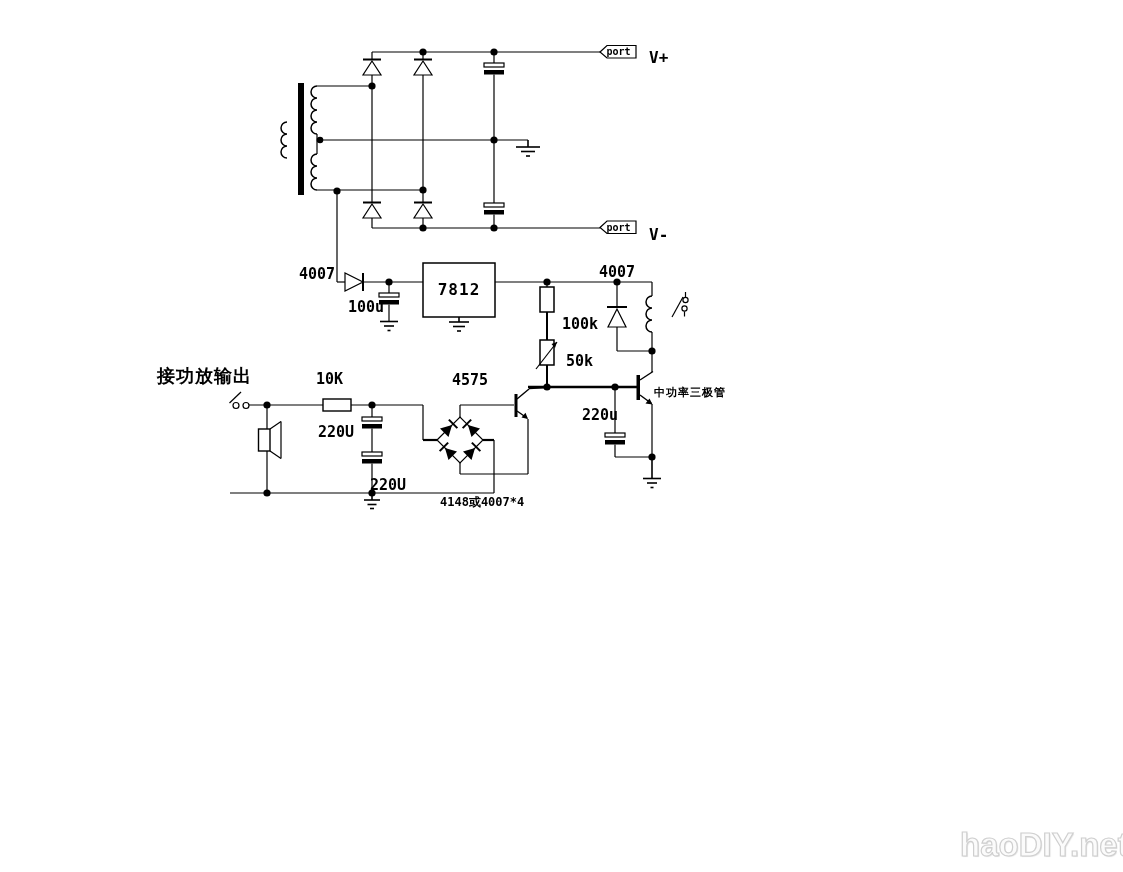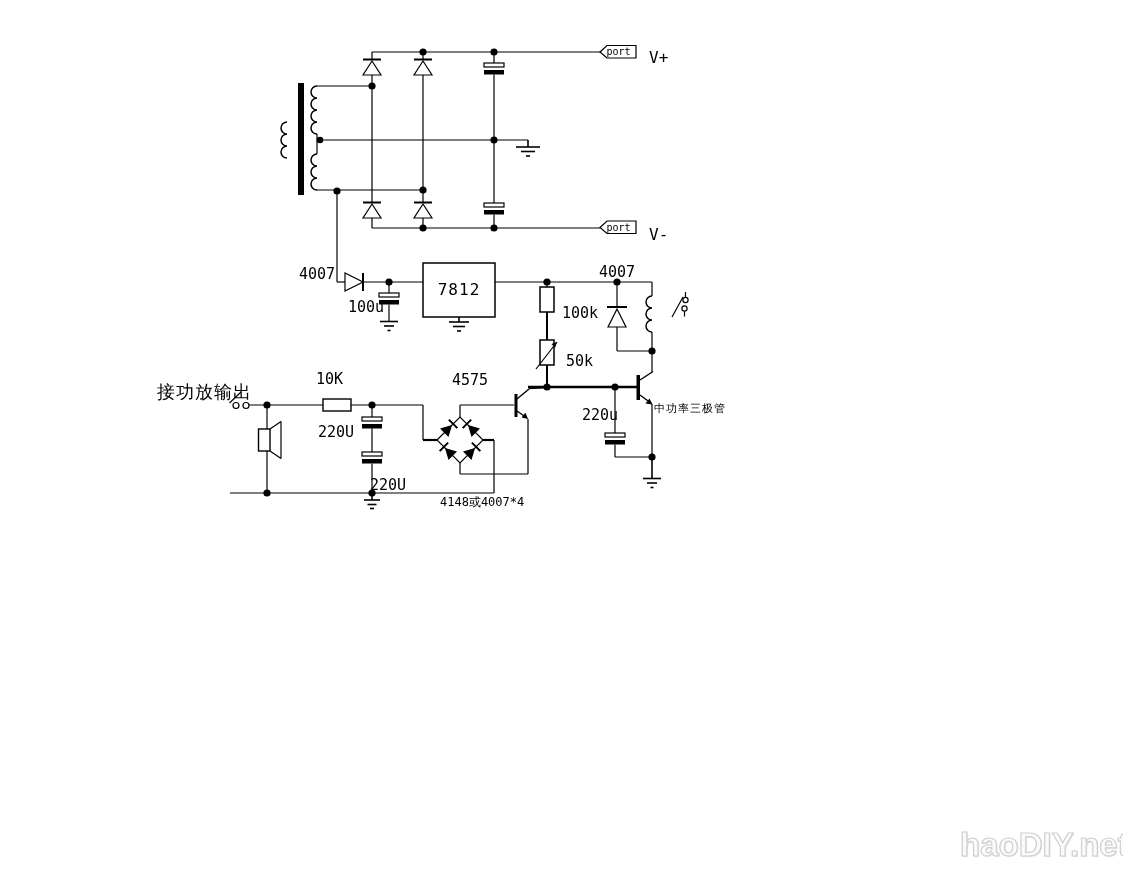--- a/index.html
+++ b/index.html
@@ -11,26 +11,26 @@
     overflow:hidden;
   }
   #schematic-svg{position:absolute;left:0;top:0;}
   .lbl{
     position:absolute;
     color:#000;
     font-family:"DejaVu Sans Mono","Liberation Mono",monospace;
     font-size:15px;
     line-height:1.1;
     white-space:nowrap;
+    font-weight:bold;
   }
   .cjk{
     font-family:"Liberation Serif","DejaVu Serif",serif;
     font-size:18px;
     letter-spacing:1px;
-    margin-top:16px;
   }
   .port-text{
     font-size:10px;
     width:35px;height:13px;
     display:flex;align-items:center;justify-content:center;
     letter-spacing:0px;
   }
   .vrail{font-size:16px;}
   .reg-box-label{
     width:72px;height:54px;
@@ -307,21 +307,21 @@
   </svg>
 
   <div class="lbl port-text" style="left:601px;top:45px;">port</div>
   <div class="lbl vrail" style="left:649px;top:49px;">V+</div>
   <div class="lbl port-text" style="left:601px;top:221px;">port</div>
   <div class="lbl vrail" style="left:649px;top:226px;">V-</div>
 
   <div class="lbl" style="left:299px;top:266px;">4007</div>
   <div class="lbl" style="left:348px;top:299px;">100u</div>
   <div class="lbl reg-box-label" style="left:423px;top:263px;text-align:right;">7812</div>
-  <div class="lbl" style="left:562px;top:305px;">100k</div>
+  <div class="lbl" style="left:562px;top:316px;">100k</div>
   <div class="lbl" style="left:599px;top:264px;">4007</div>
   <div class="lbl" style="left:566px;top:353px;">50k</div>
 
   <div class="lbl" style="left:316px;top:371px;">10K</div>
   <div class="lbl" style="left:452px;top:372px;">4575</div>
   <div class="lbl" style="left:318px;top:424px;">220U</div>
   <div class="lbl" style="left:370px;top:477px;">220U</div>
   <div class="lbl" style="left:582px;top:407px;">220u</div>
   <div class="lbl" style="left:440px;top:496px;font-size:12px;">4148或4007*4</div>
 

